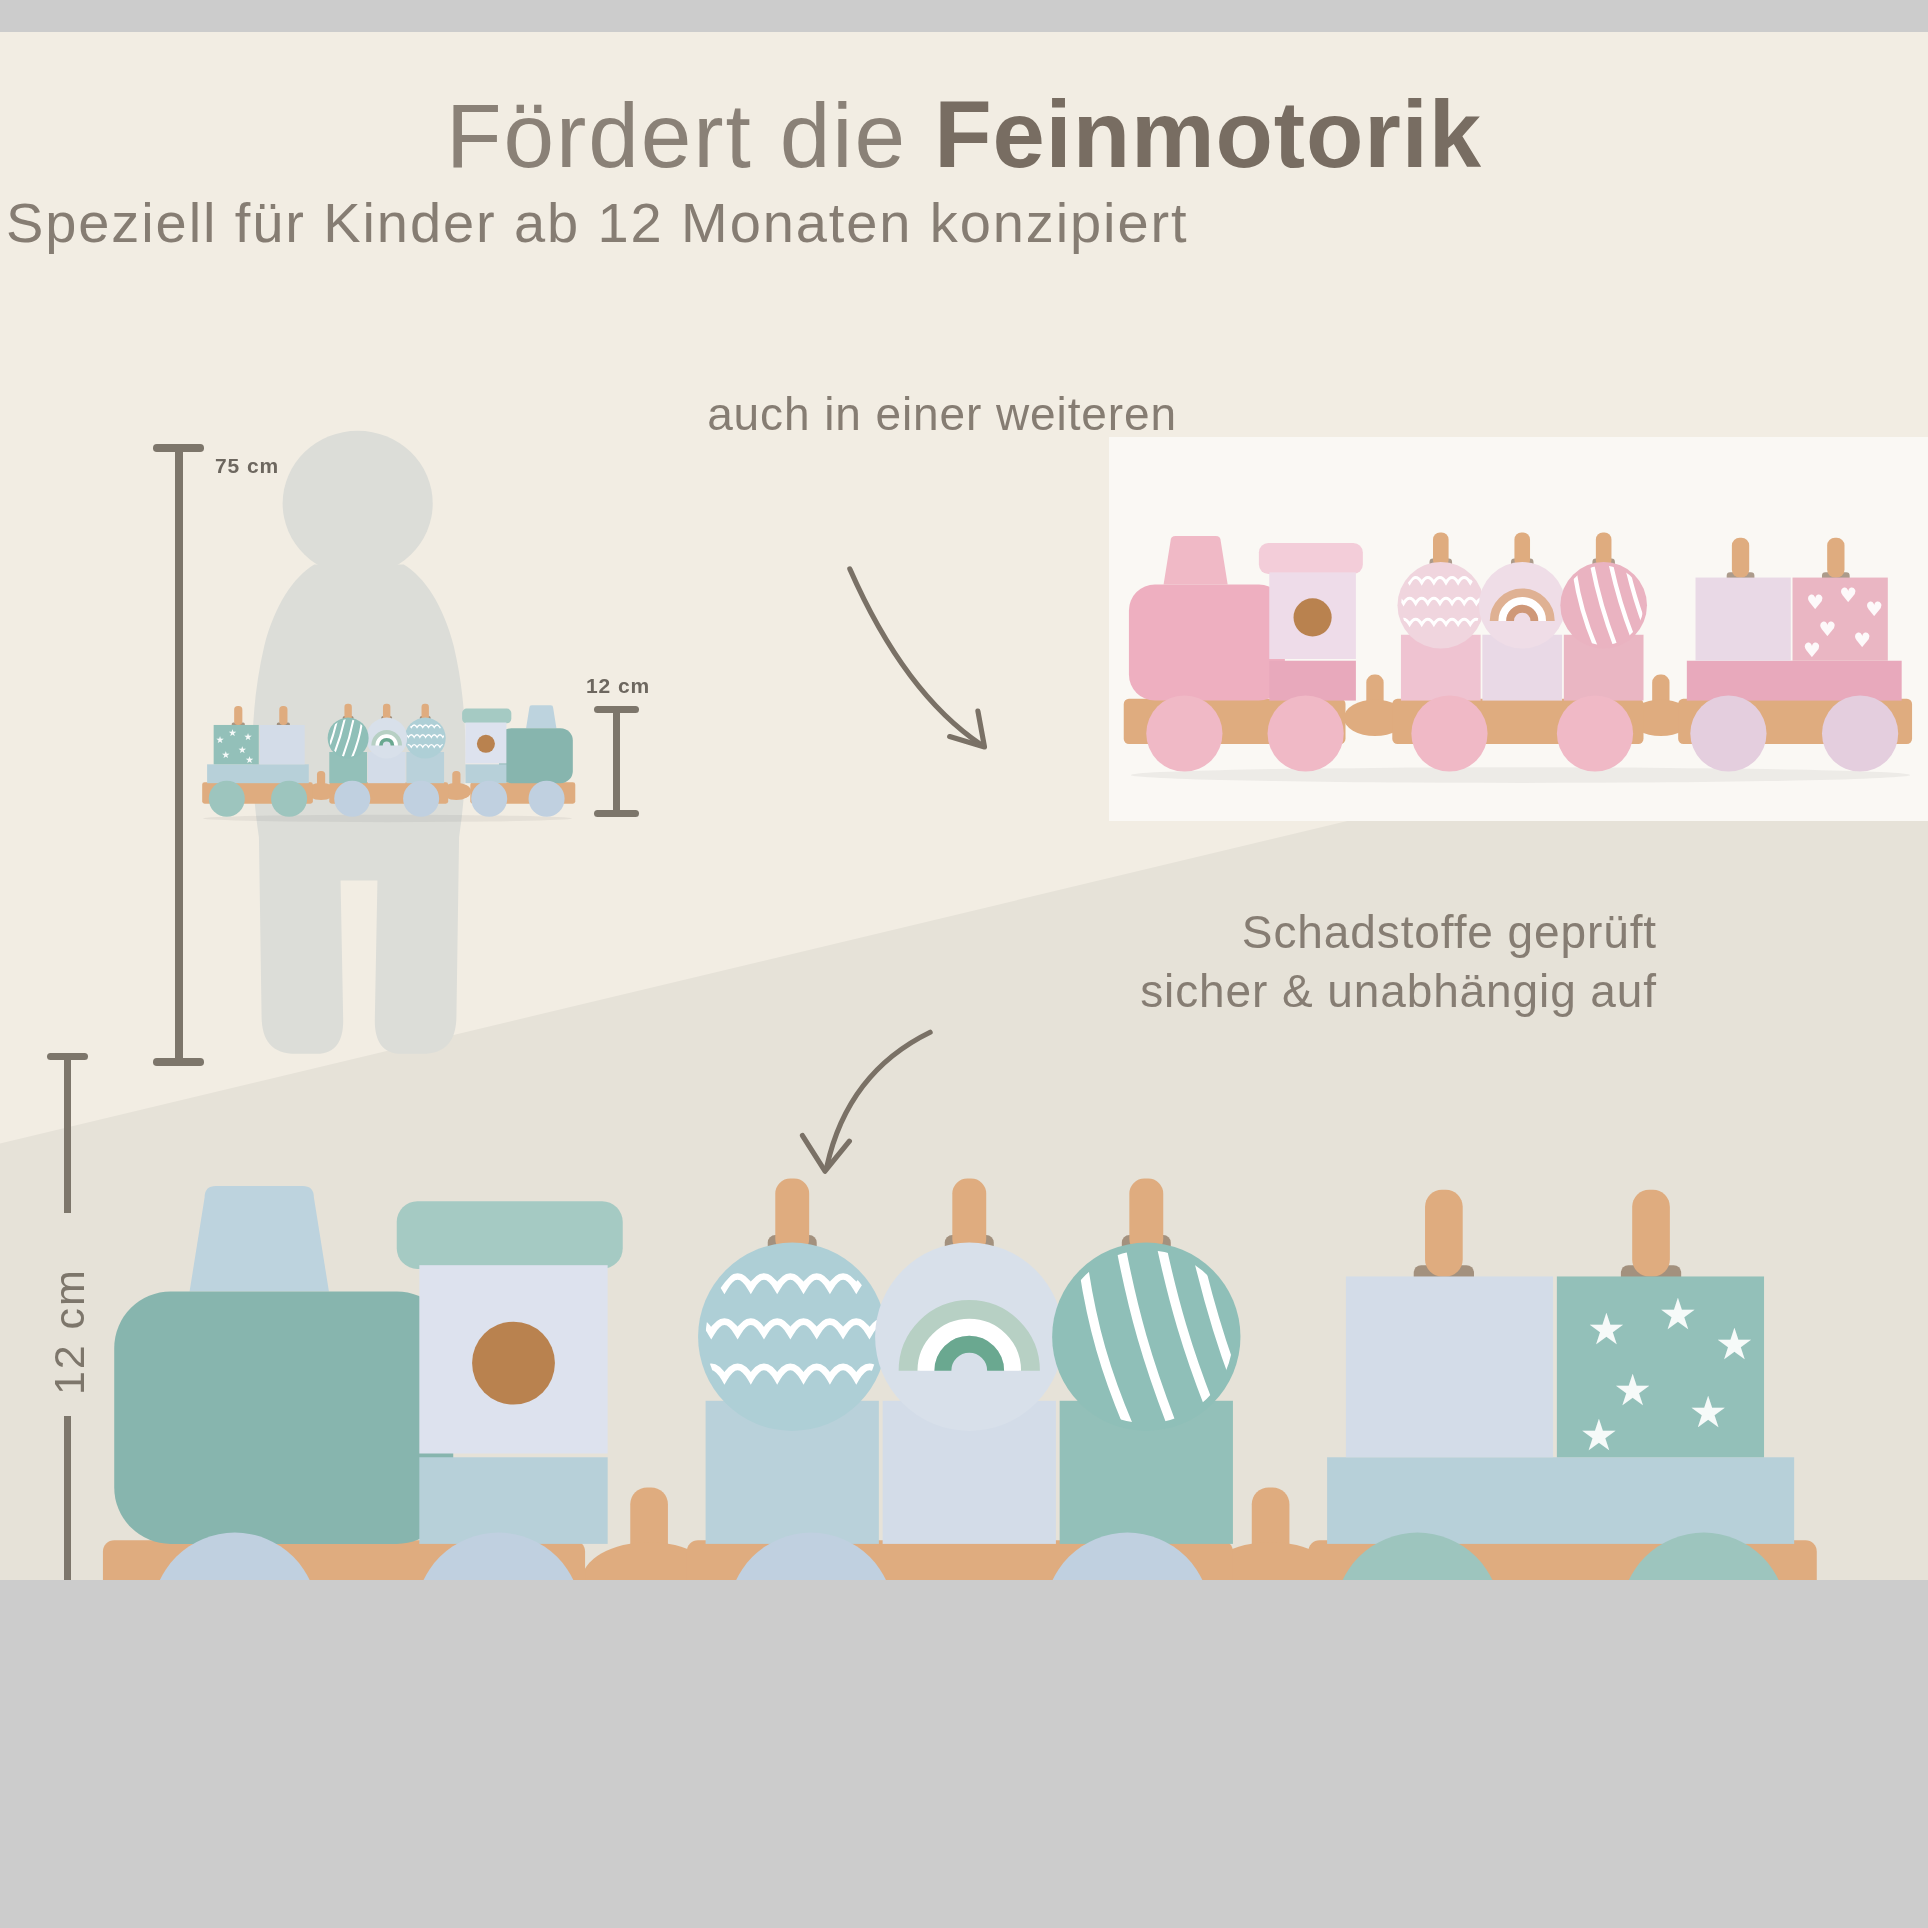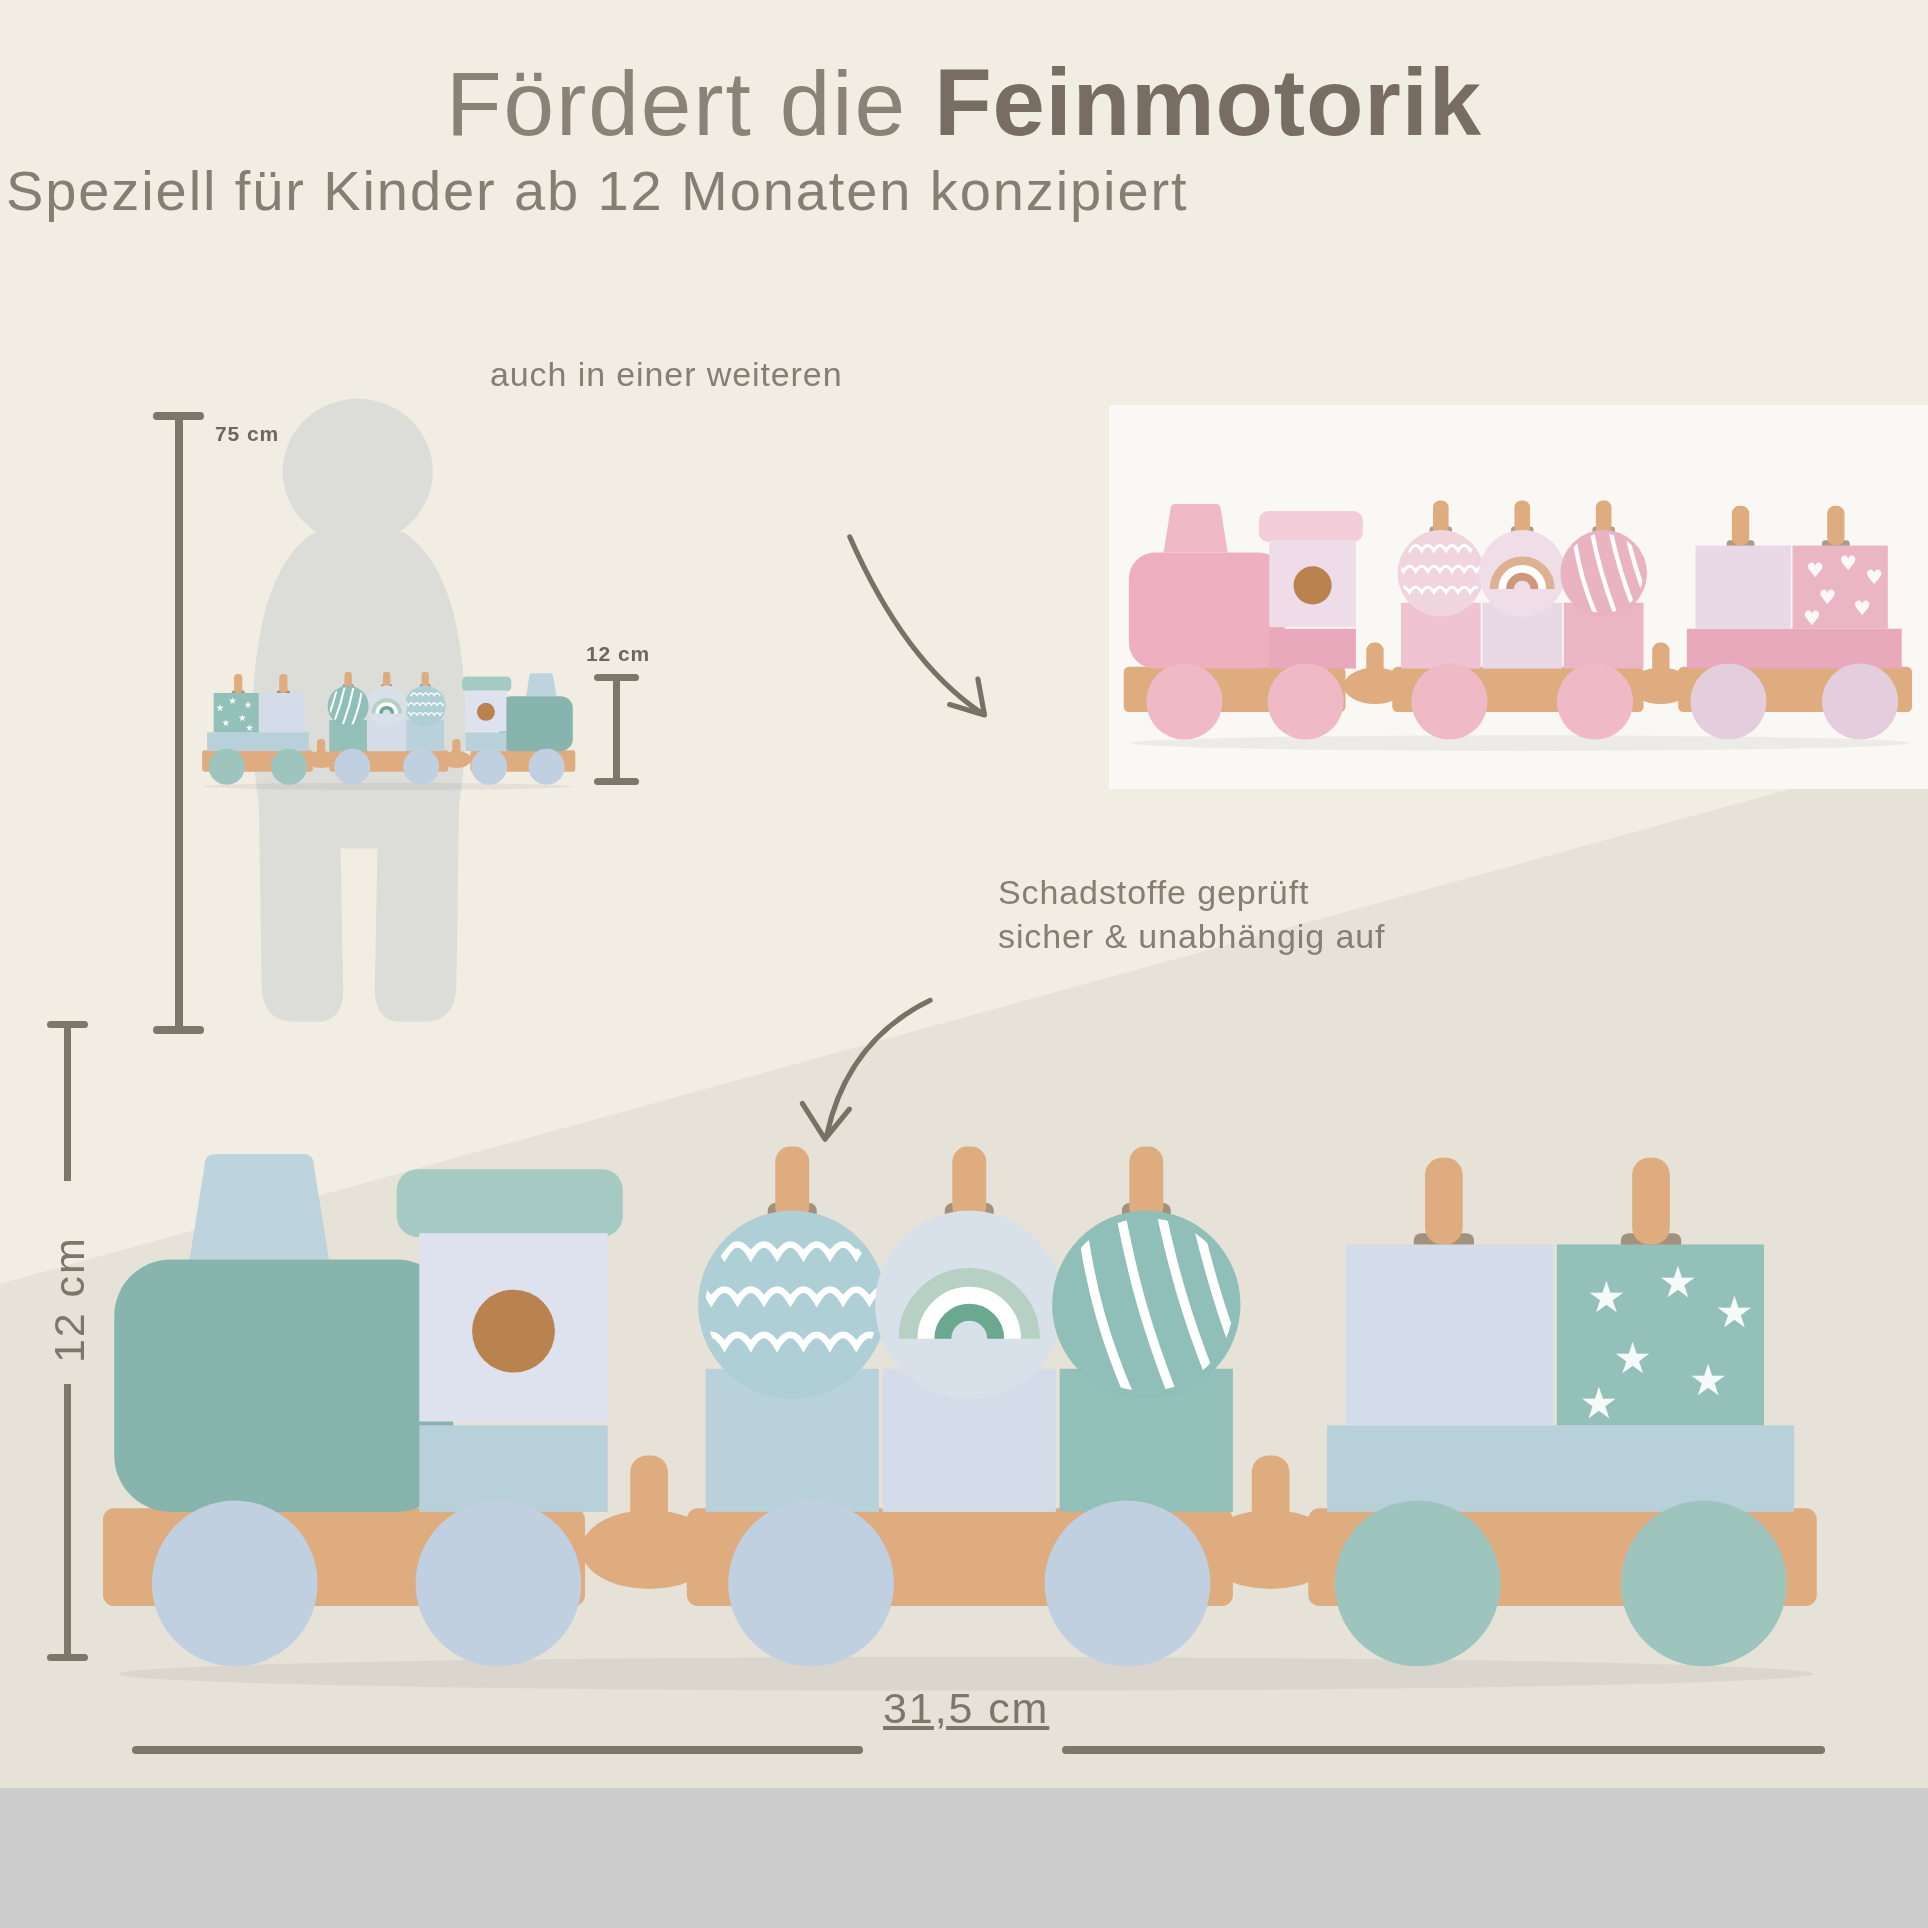--- a/index.html
+++ b/index.html
@@ -1,19 +1,20 @@
 <!DOCTYPE html>
 <html style="--bg: #f2ede3; --wedge: #e6e2d8; --photo_bg: #faf8f4; --ink: #8a8177; --ink_bold: #786d62; --text: #867d73; --dim: #7d766b; --dim_label: #6d675f; --arrow: #7a7166; --silhouette: #dcddd8; --wood: #dfac7f; --wood_dark: #b9824f; --wood_slot: #6b4f35; --boiler: #87b5ae; --funnel: #bdd3de; --roof: #a5cac3; --cab: #dde2ee; --band: #b7d0d9; --cube1: #b9d1da; --cube2: #d3dce8; --cube3: #93c0b9; --disc1: #aecfd6; --disc2: #d8e0ea; --disc3: #8fbfb8; --rain_outer: #b7d0c4; --rain_inner: #6aa890; --wheelA: #c0d0e0; --wheelB: #9dc5be; --p_boiler: #eeafc0; --p_funnel: #f0b9c6; --p_roof: #f3cdd9; --p_cab: #eedce9; --p_band: #e8a9bc; --p_cube1: #efc3d1; --p_cube2: #e9d9e6; --p_cube3: #eab6c3; --p_disc1: #f0d5de; --p_disc2: #efdde7; --p_disc3: #eab3c1; --p_rain_outer: #dfb193; --p_rain_inner: #cf9878; --p_wheelA: #f0b9c6; --p_wheelB: #e4cede;font-size:15px"><head>
 <meta charset="utf-8">
 <style>
   html,body{margin:0;padding:0;background:#ccc;}
   .canvas{
-    position:relative;width:1928px;height:1788px;overflow:hidden;
+    position:relative;width:1928px;height:1548px;overflow:hidden;
     background:var(--bg,#f2ede3);
     font-family:"Liberation Sans", sans-serif;
+    margin-top:32px;
   }
   
   .wedge{
     position:absolute;inset:0;
     background:var(--wedge,#e6e2d8);
     clip-path:polygon(0 71.8%, 100% 42%, 100% 100%, 0 100%);
   }
   
   .title{
     position:absolute;top:49px;left:0;width:100%;
@@ -23,22 +24,22 @@
     font-size:91px;color:var(--ink,#8a8177);font-weight:400;letter-spacing:1.9px;
   }
   .title .bold{
     font-size:94px;color:var(--ink_bold,#7a6f64);font-weight:700;letter-spacing:0.9px;
   }
   .subtitle{
     position:absolute;top:158px;left:6px;width:100%;text-align:left;
     font-size:56px;color:var(--text,#8d challenges847a);color:var(--text,#8d847a);letter-spacing:1.9px;
   }
   .callout{
-    position:absolute;text-align:left;
-    font-size:34px;line-height:1.28;color:var(--text,#867d73);letter-spacing:0.9px;
+    position:absolute;text-align:right;
+    font-size:46px;line-height:1.28;color:var(--text,#867d73);letter-spacing:0.9px;
   }
   .callout-color{left:490px;top:353px;width:687px;}
   .callout-safety{left:998px;top:871px;width:659px;}
   
   .dim{position:absolute;background:var(--dim,#7d766b);}
   .dim-v{width:7.5px;}
   .dim-h{height:7.5px;border-radius:3.8px;}
   .dim-cap-h{position:absolute;height:7.5px;background:var(--dim,#7d766b);border-radius:3.8px;}
   .dim-label{
     position:absolute;font-weight:700;font-size:21px;color:var(--dim_label,#6d675f);

